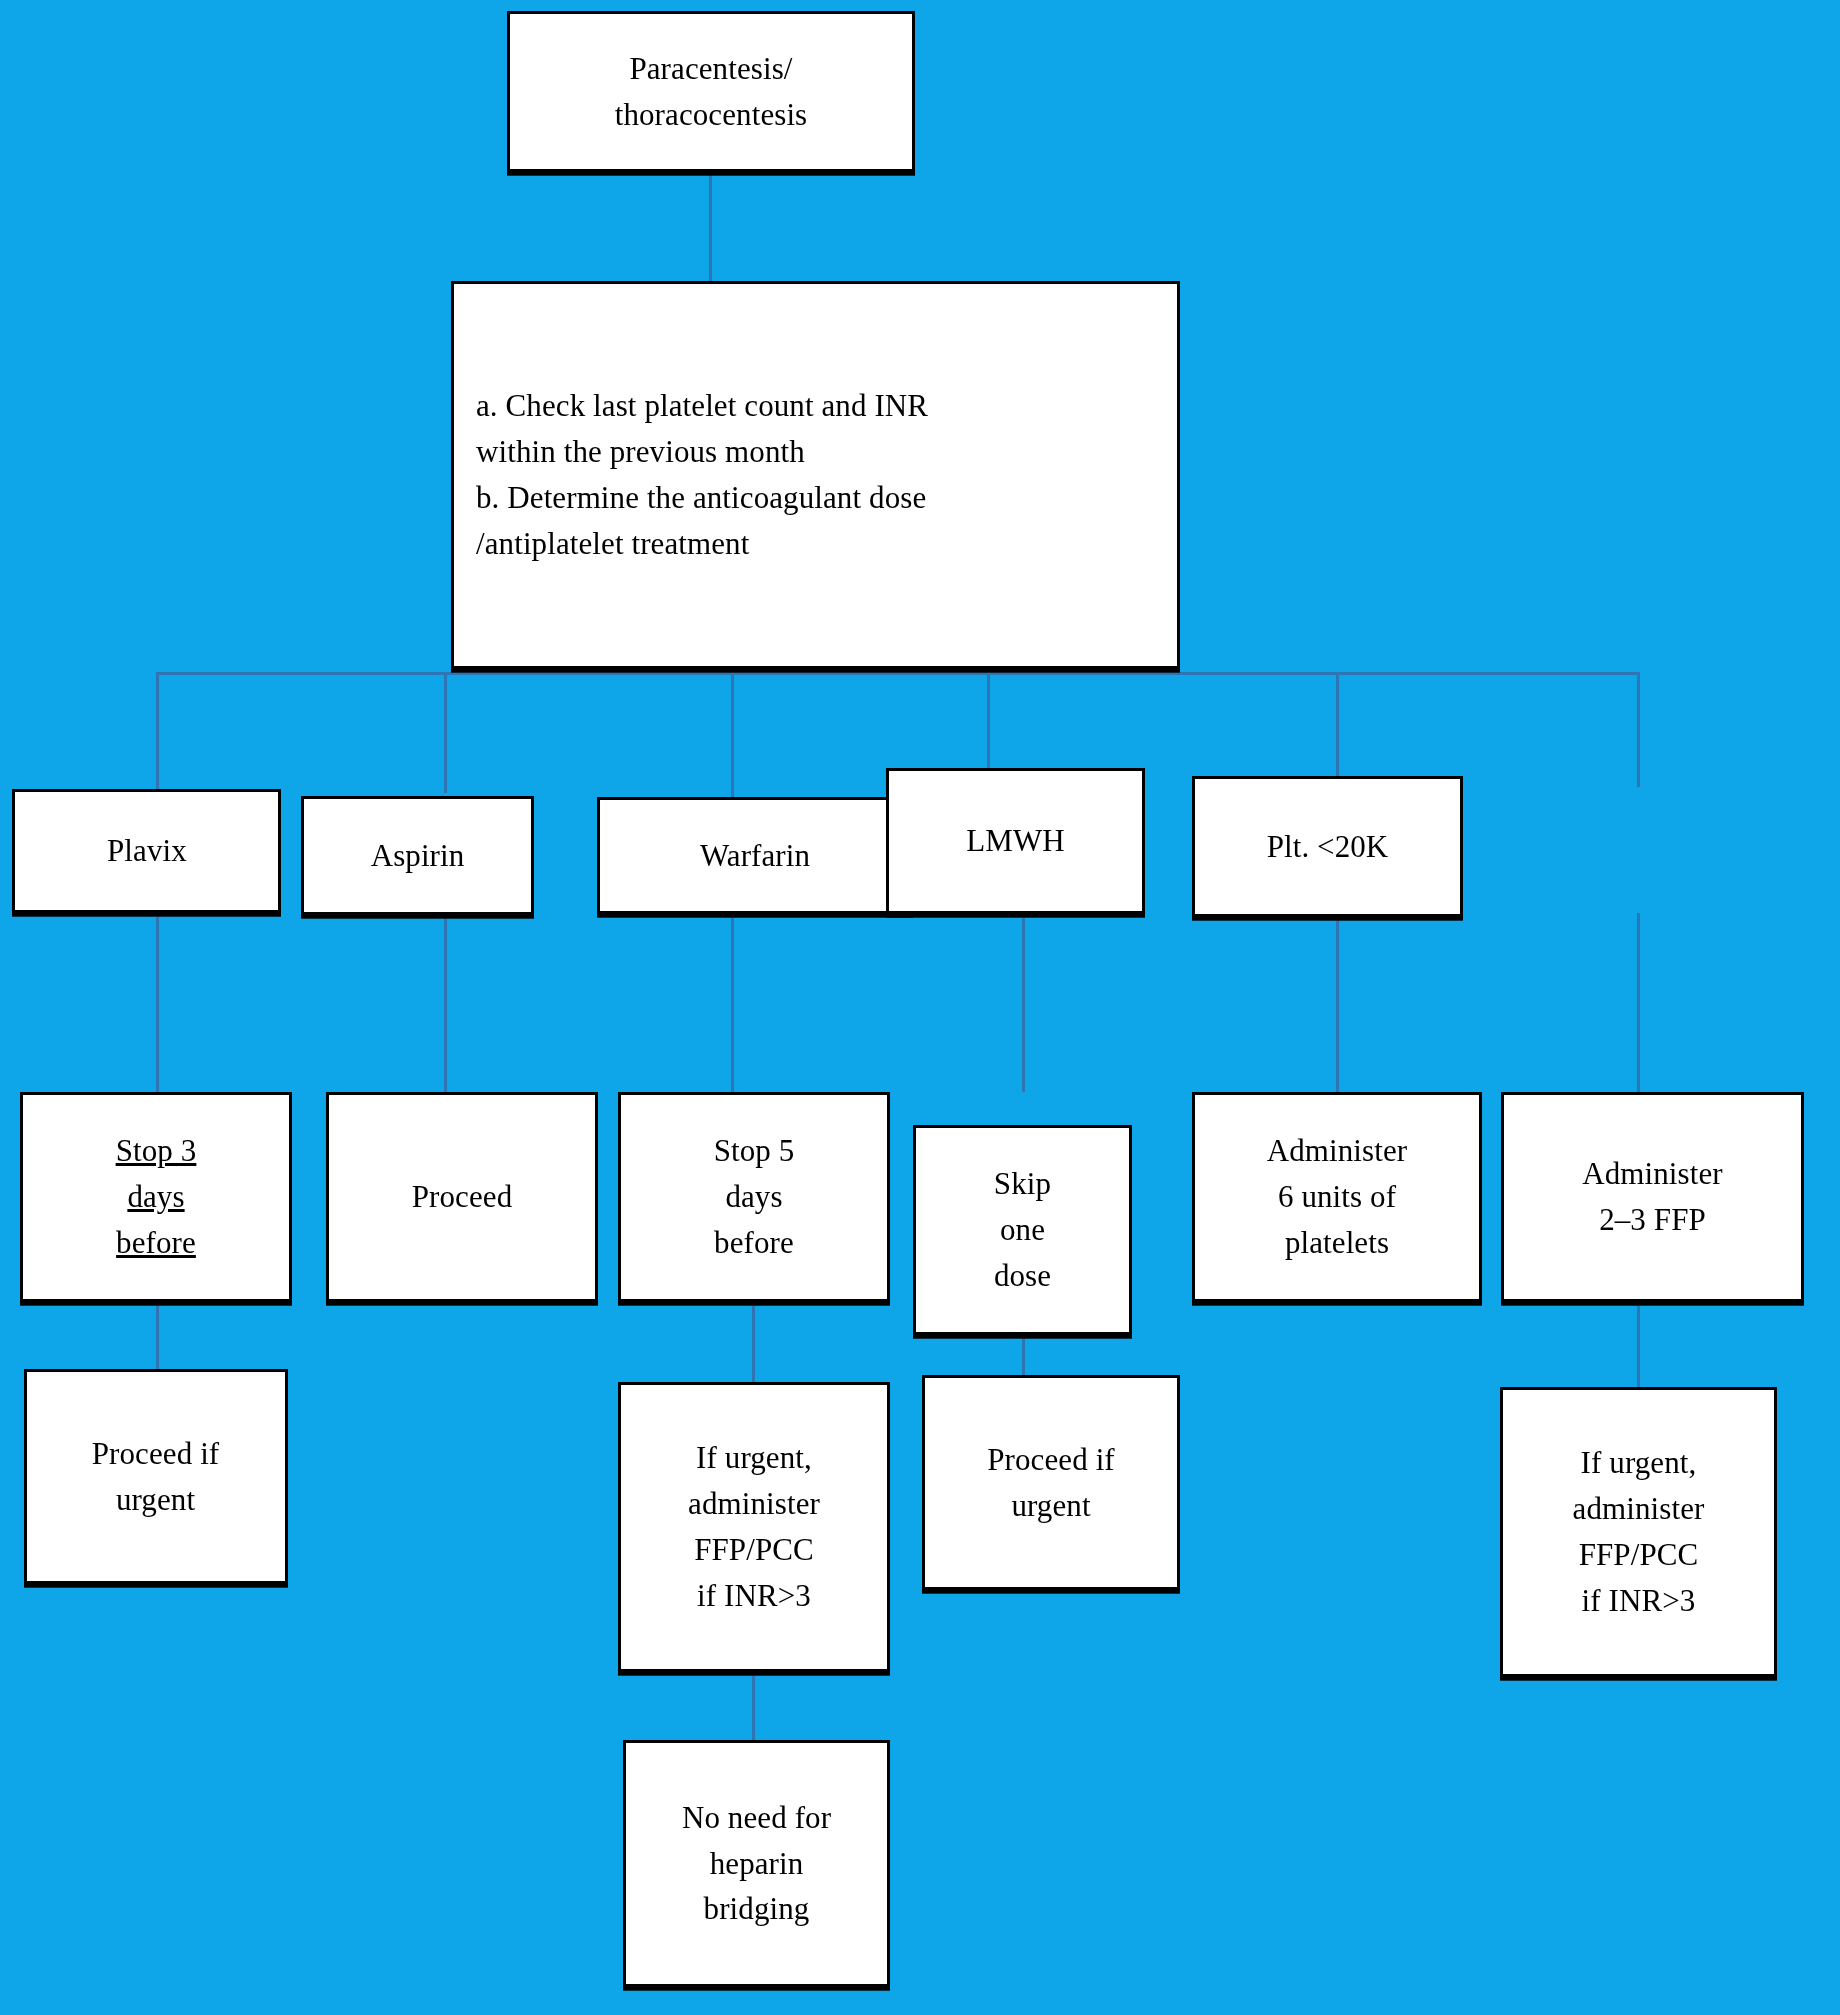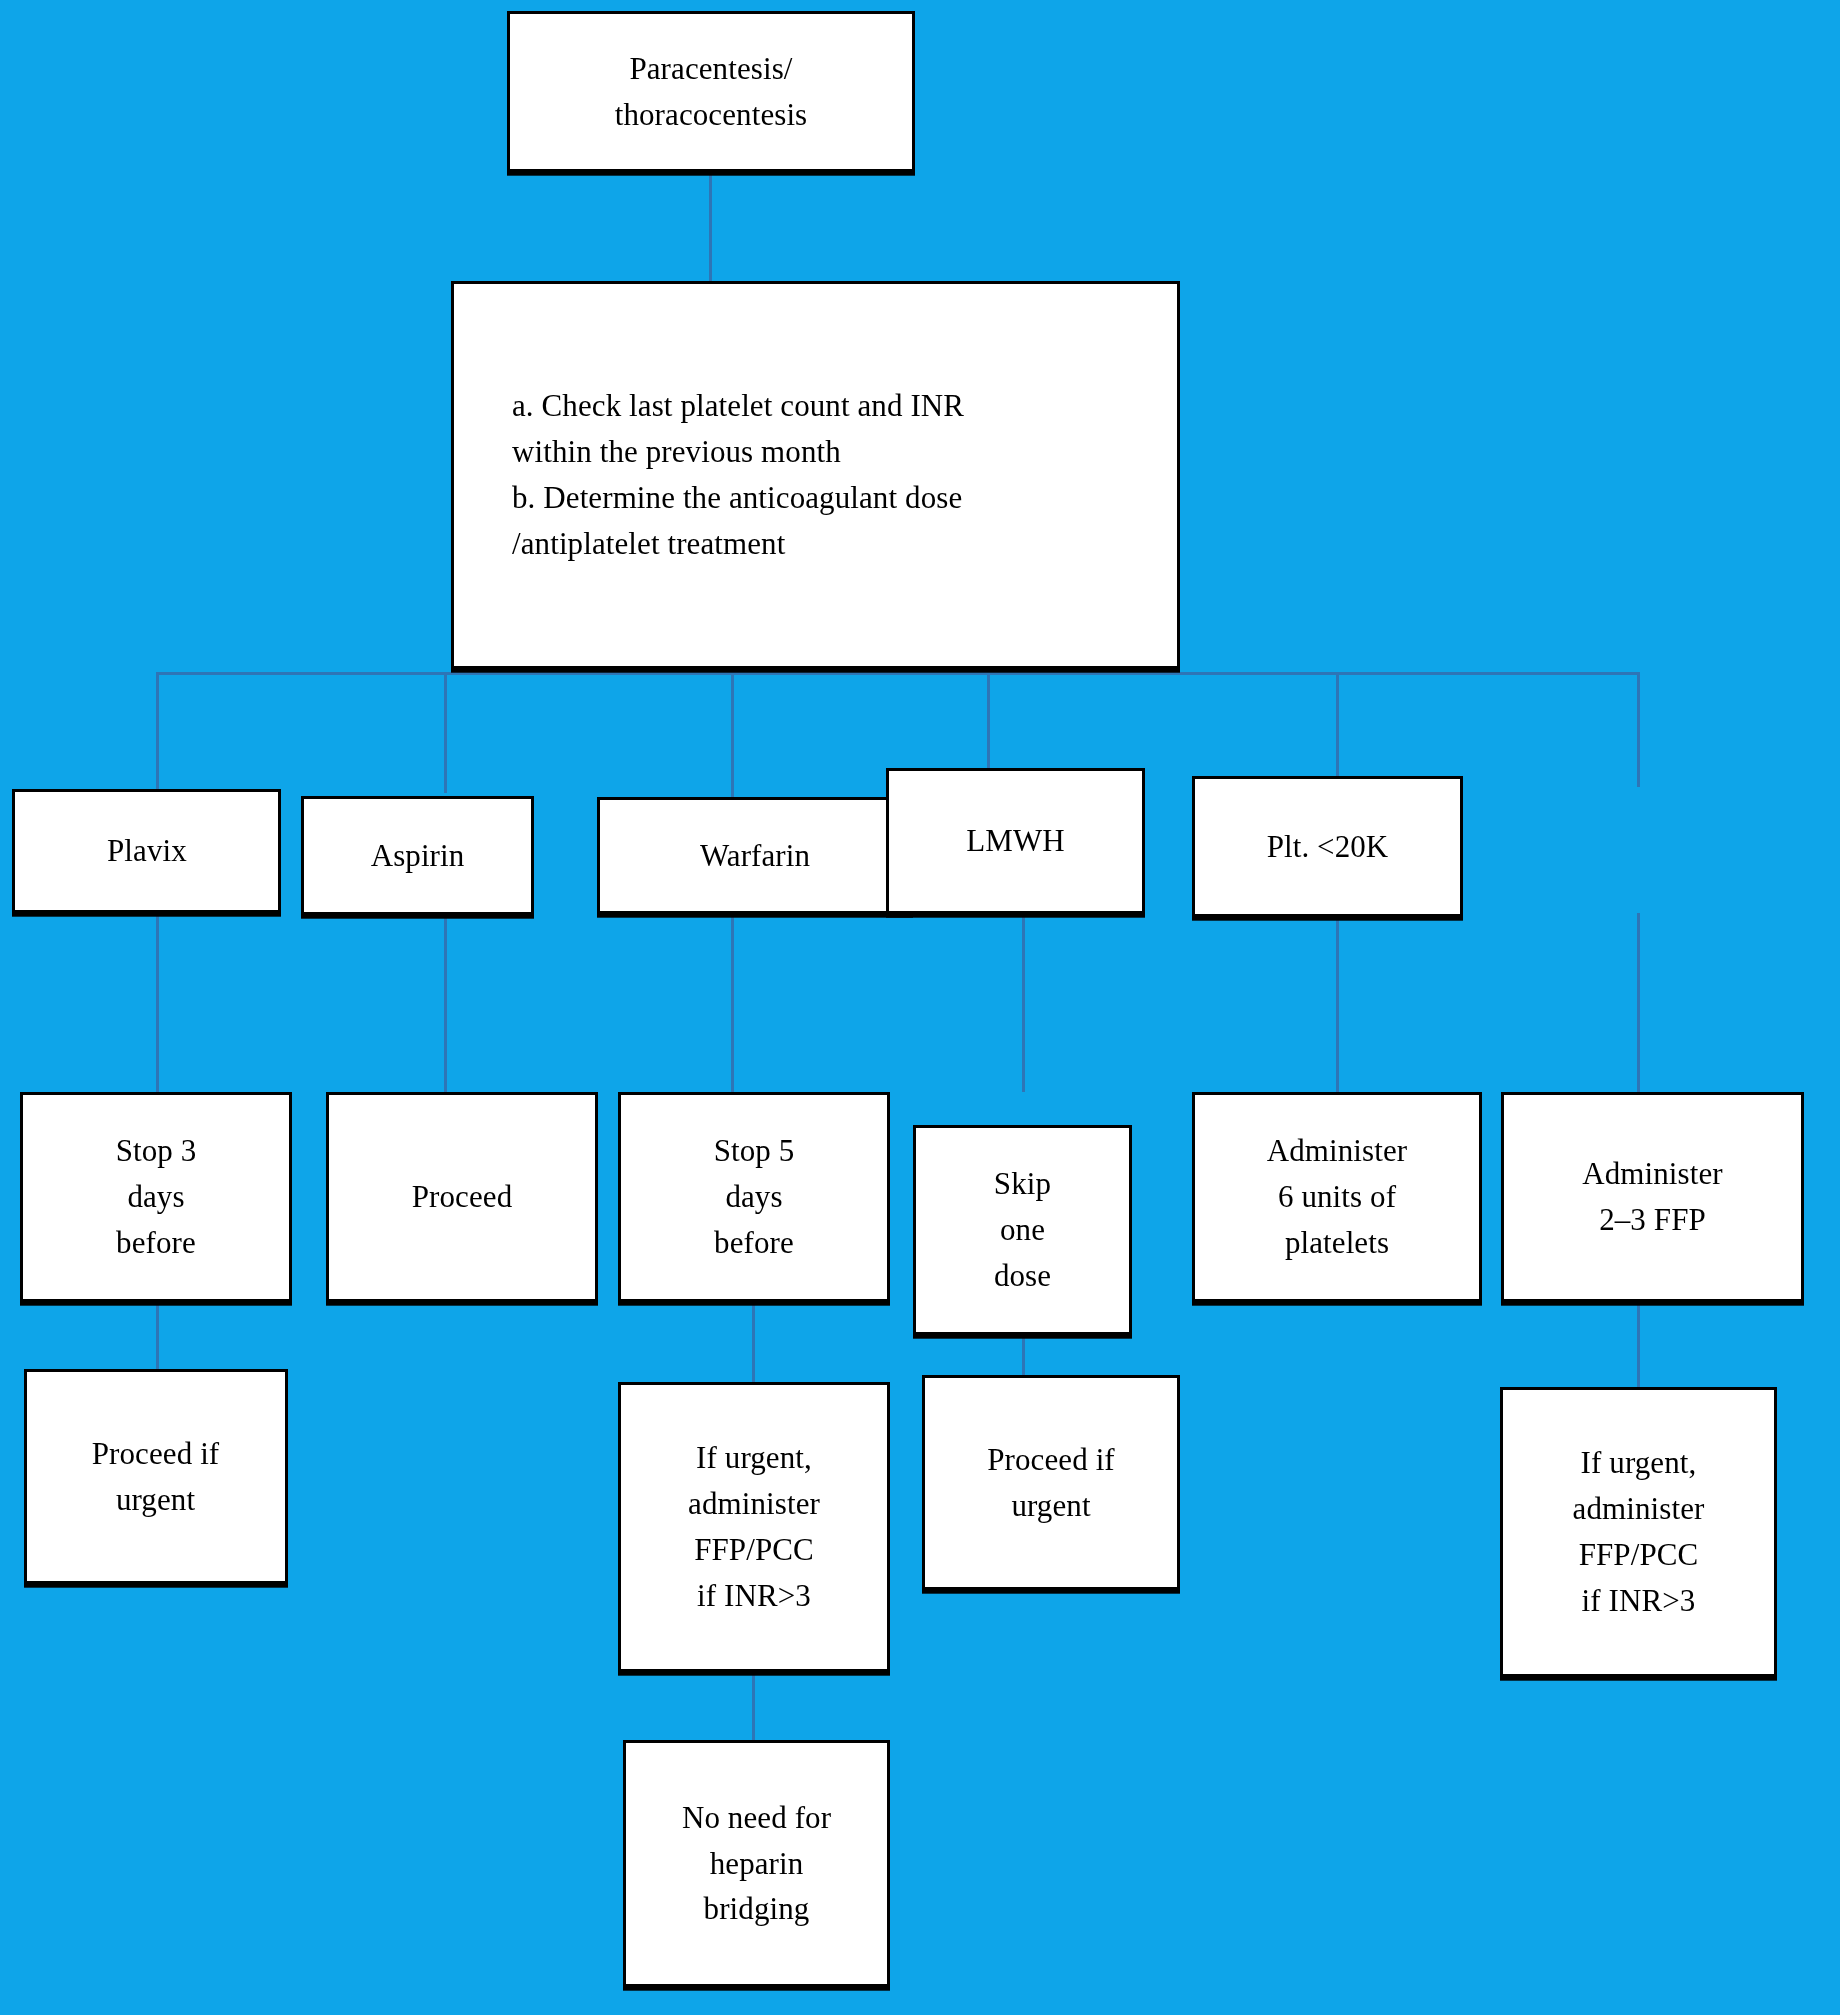--- a/index.html
+++ b/index.html
@@ -37,21 +37,20 @@
     font-size: 31px;
     letter-spacing: 0.1px;
   }
   
   .node.shadow-bottom {
     box-shadow: 0 3.7px 0 0 #000000;
   }
   .node.align-left {
     justify-content: flex-start;
     text-align: left;
-    padding-left: 36px;
   }
   .node.align-left .node-text {
     padding: 0 0 0 22px;
   }
   .edge {
     position: absolute;
     background: #2E75B6;
     z-index: 1;
   }
   .edge.v { width: 3.1px; }
@@ -115,21 +114,21 @@
 
   <div class="node shadow-bottom" style="left:886px; top:768px; width:259px; height:146px;">
     <span class="node-text">LMWH</span>
   </div>
 
   <div class="node shadow-bottom" style="left:1192px; top:776px; width:271px; height:141px;">
     <span class="node-text">Plt. &lt;20K</span>
   </div>
 
 
-  <div class="node shadow-bottom" style="left:20px; top:1092px; width:272px; height:210px;">
+  <div class="node shadow-bottom" style="left:20px; top:1092px; width:272px; height:210px;text-decoration:underline;">
     <span class="node-text">Stop 3
 days
 before</span>
   </div>
 
   <div class="node shadow-bottom" style="left:326px; top:1092px; width:272px; height:210px;">
     <span class="node-text">Proceed</span>
   </div>
 
   <div class="node shadow-bottom" style="left:618px; top:1092px; width:272px; height:210px;">

